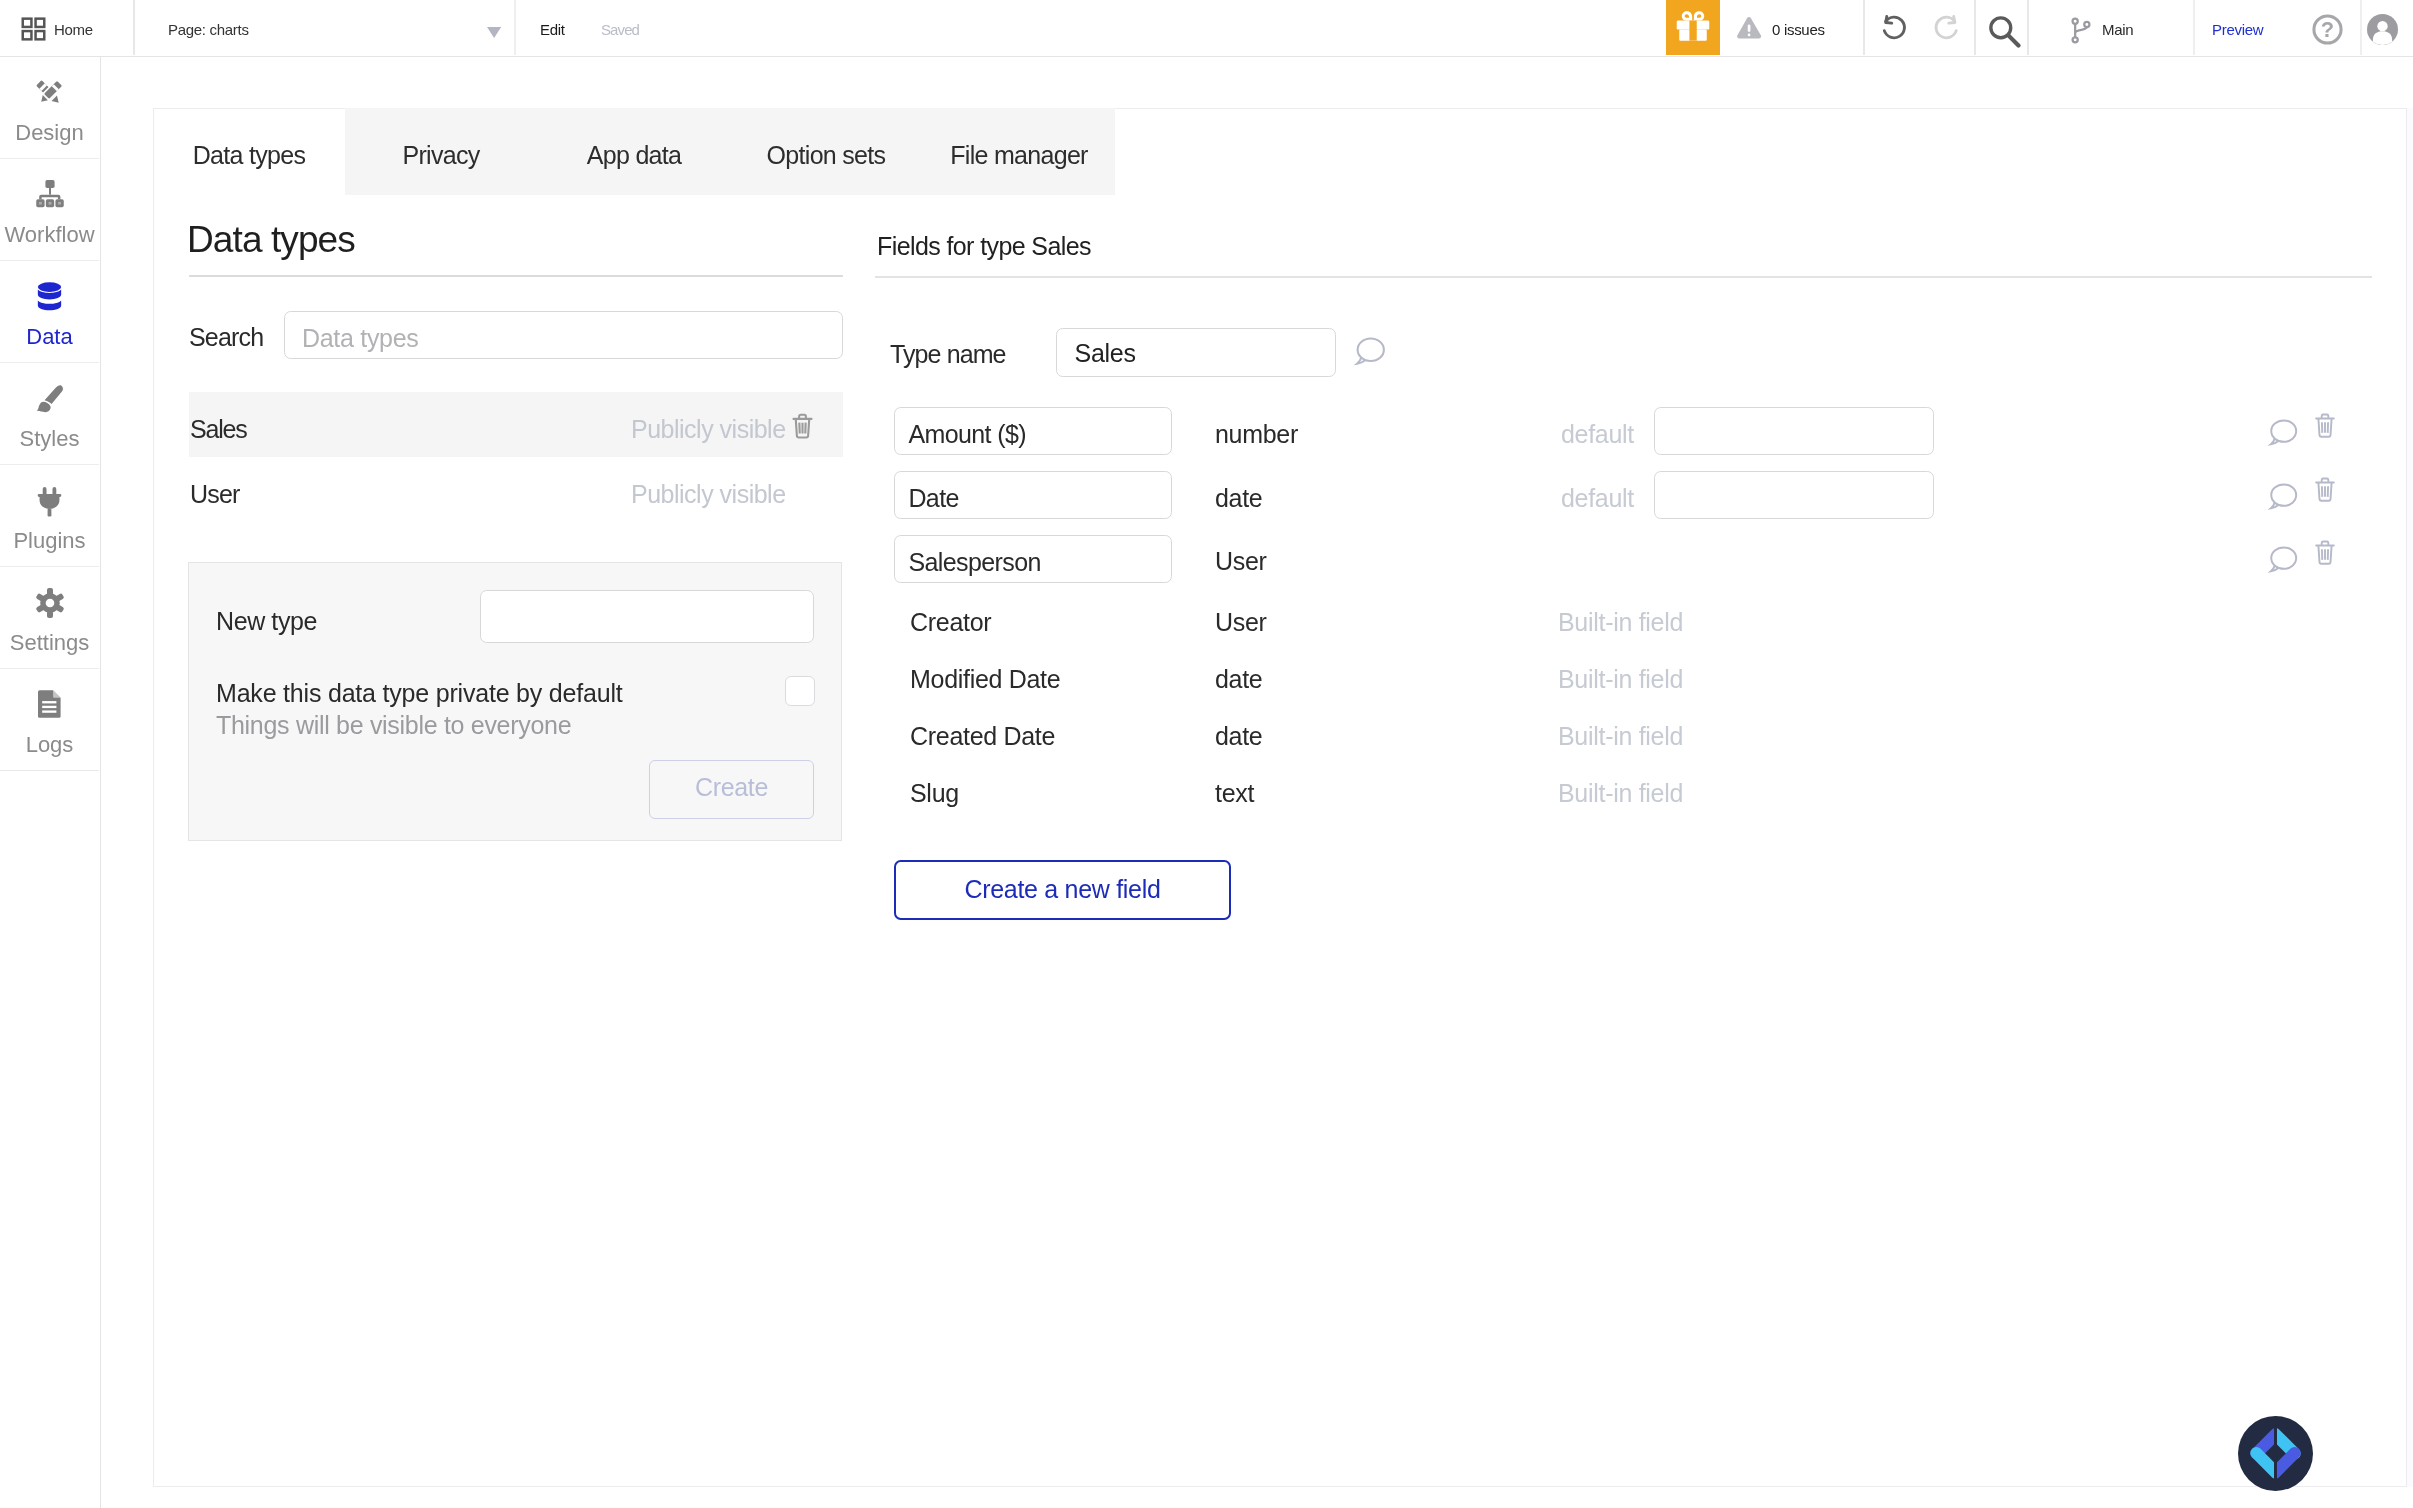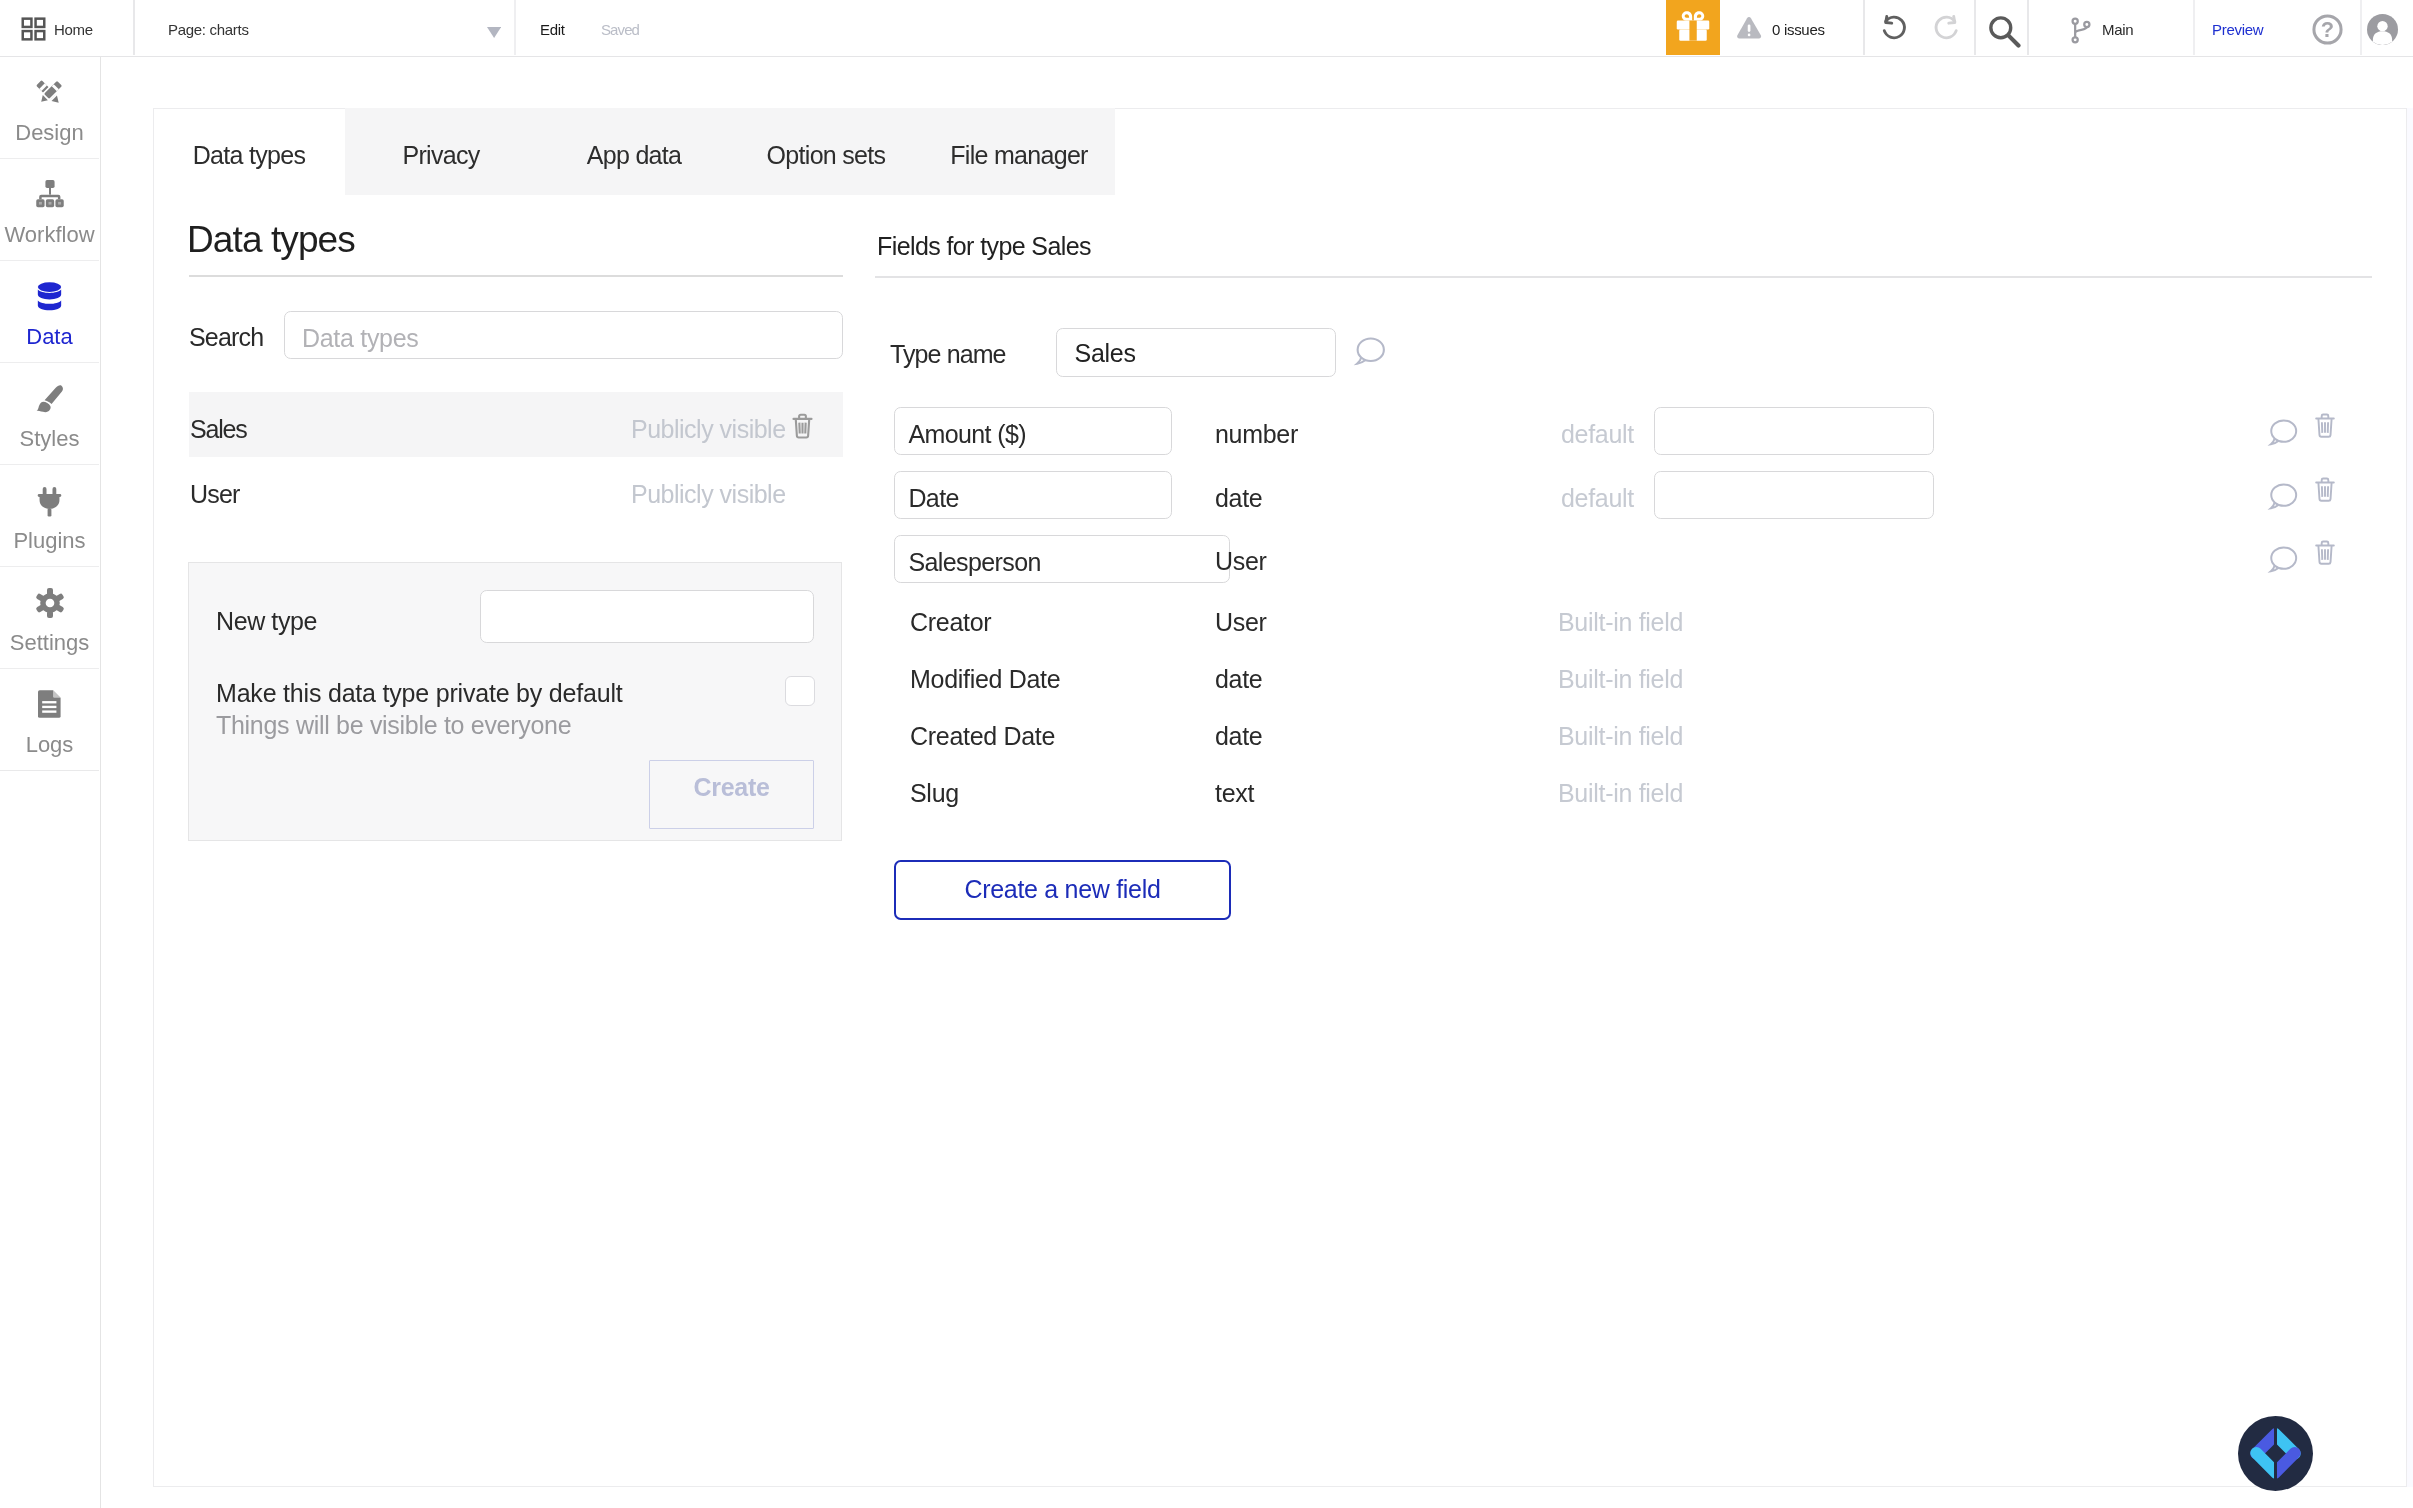--- a/index.html
+++ b/index.html
@@ -222,21 +222,21 @@
     </svg>
     <div class="t" style="left:37px;top:374px;color:#2b2b2b;letter-spacing:-0.8px;">User</div>
     <div class="t" style="left:478px;top:374px;color:#c3c7cf;letter-spacing:-0.5px;">Publicly visible</div>
 
     <div class="abs" style="left:35px;top:454px;width:654px;height:279px;background:#f7f7f8;border:1.7px solid #e5e5e6;"></div>
     <div class="t" style="left:63px;top:501px;letter-spacing:-0.4px;">New type</div>
     <div class="inp" style="left:327px;top:482px;width:334px;height:53px;"></div>
     <div class="t" style="left:63px;top:573px;letter-spacing:-0.2px;">Make this data type private by default</div>
     <div class="abs" style="left:632px;top:568px;width:30px;height:30px;background:#fff;border:1.7px solid #dbdbdf;border-radius:5.9px;"></div>
     <div class="t" style="left:63px;top:605px;color:#9b9b9f;letter-spacing:-0.3px;">Things will be visible to everyone</div>
-    <div class="abs" style="left:496px;top:652px;width:165px;height:69px;border:1.7px solid #ccd0e8;border-radius:1px;font-weight:bold;">
+    <div class="abs" style="left:496px;top:652px;width:165px;height:59px;border:1.7px solid #ccd0e8;border-radius:6px;">
       <div style="width:100%;text-align:center;font-size:25px;line-height:52px;color:#b9bed8;letter-spacing:-0.3px;">Create</div>
     </div>
 
     <div class="t" style="left:724px;top:126px;color:#212121;letter-spacing:-0.6px;">Fields for type Sales</div>
     <div class="abs" style="left:722px;top:168px;width:1497px;height:1.7px;background:#e3e3e5;"></div>
     <div class="t" style="left:737px;top:234px;letter-spacing:-0.9px;">Type name</div>
     <div class="inp" style="left:903px;top:220px;width:280px;height:49px;">
       <div class="t" style="left:17.6px;top:11.7px;color:#222;">Sales</div>
     </div>
     <svg class="abs" style="left:1200px;top:229px" width="34" height="30" viewBox="0 0 42 40" fill="none" stroke="#b5b9c9" stroke-width="2.8">
@@ -251,21 +251,21 @@
     <div class="t" style="left:1408px;top:314px;color:#c6cad2;">default</div>
     <div class="inp" style="left:1501px;top:299px;width:280px;height:48px;"></div>
 
     <div class="inp" style="left:741px;top:363px;width:278px;height:48px;">
         <div class="t" style="left:13.4px;top:14.4px;letter-spacing:-0.6px;">Date</div>
       </div>
     <div class="t" style="left:1062px;top:378px;">date</div>
     <div class="t" style="left:1408px;top:378px;color:#c6cad2;">default</div>
     <div class="inp" style="left:1501px;top:363px;width:280px;height:48px;"></div>
 
-    <div class="inp" style="left:741px;top:427px;width:336px;height:48px;">
+    <div class="inp" style="left:741px;top:427px;width:278px;height:48px;">
         <div class="t" style="left:13.4px;top:14.4px;letter-spacing:-0.6px;">Salesperson</div>
       </div>
     <div class="t" style="left:1062px;top:441px;">User</div>
 
     <svg class="abs" style="left:2114px;top:311px" width="32" height="28.5" viewBox="0 0 42 40" fill="none" stroke="#b5b9c9" stroke-width="2.8">
         <ellipse cx="22" cy="17" rx="17.5" ry="15"></ellipse>
         <path d="M9.5 27 C8.5 30.5 6.5 33.5 4 35.5 C8 35 11.5 33.5 14.5 31"></path>
       </svg>
     <svg class="abs" style="left:2161px;top:305px" width="22" height="25" viewBox="0 0 28 34" fill="none" stroke="#b5b9c9" stroke-width="2.6">
         <path d="M2 7.5 L26 7.5" stroke-linecap="round"></path>

